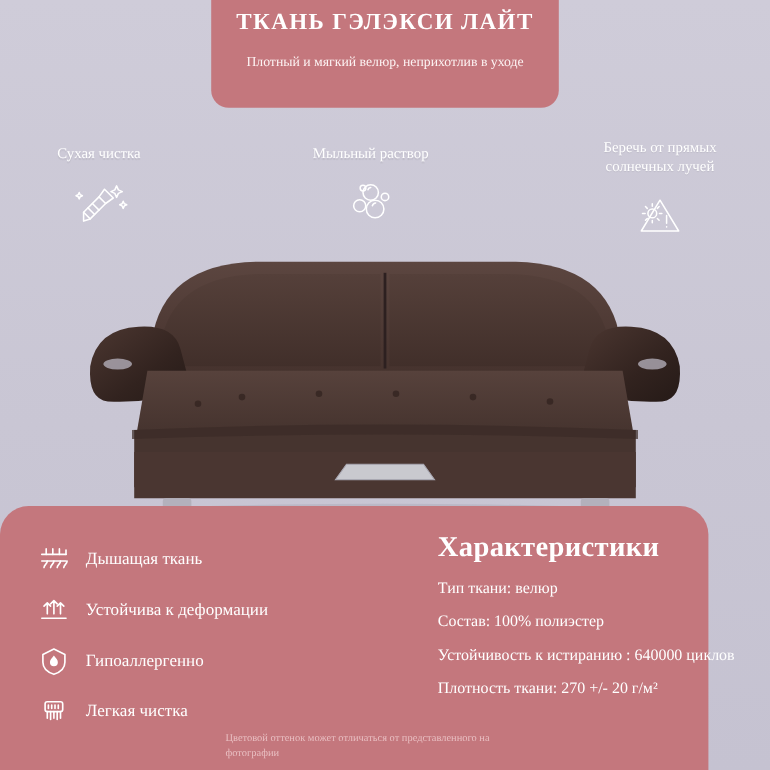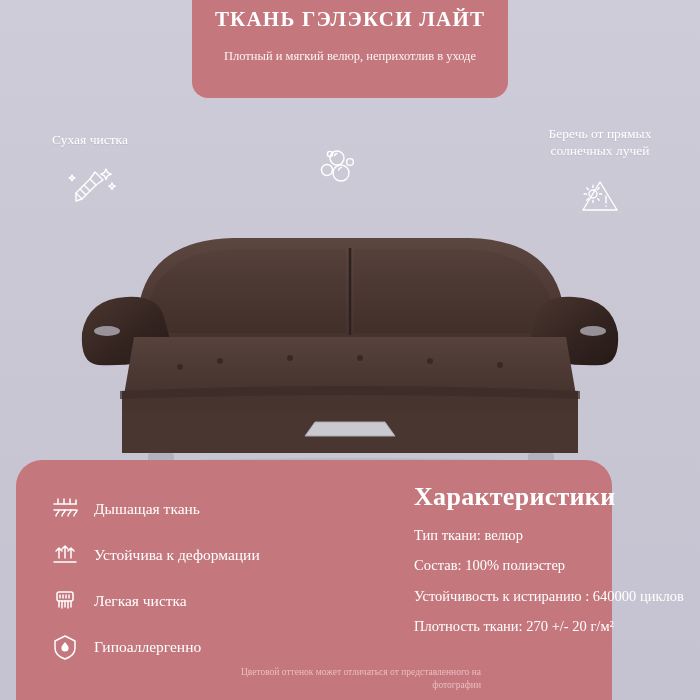--- a/index.html
+++ b/index.html
@@ -62,21 +62,21 @@
   }
   .care-1{left:-5px;top:0;}
   .care-2{left:242px;top:0;}
   .care-3{left:495px;top:-6px;width:210px;}
   
   .sofa-wrap{
     position:absolute;left:60px;top:215px;width:580px;height:265px;
   }
   
   .bottom{
-    position:absolute;left:16px;bottom:0;width:596px;height:240px;
+    position:absolute;left:0;bottom:0;width:644px;height:240px;
     background:#c4777d;
     border-radius:26px 26px 0 0;
     color:#fff;
   }
   .bottom .left{
     position:absolute;left:28px;top:26px;width:330px;
   }
   .feat{
     display:flex;align-items:center;
     height:46px;
@@ -102,21 +102,21 @@
   .spec{
     font-size:14.5px;
     line-height:1.34;
     margin-bottom:11px;
     color:#fff;
   }
   .disclaimer{
     position:absolute;
     left:205px;bottom:8px;
     width:260px;
-    text-align:right;
+    text-align:left;
     font-size:9.5px;
     line-height:1.35;
     color:#e9bfc2;
   }
 </style>
 </head>
 <body>
 
 <div class="page">
 
@@ -137,20 +137,21 @@
           <path d="M28 20 L33 13 L41 21 L34 26"></path>
           <path d="M18 30 L24 36 M22 26 L28 32"></path>
           <path d="M44 10 l1.6 3.6 3.6 1.6 -3.6 1.6 -1.6 3.6 -1.6 -3.6 -3.6 -1.6 3.6 -1.6 z"></path>
           <path d="M50 24 l1 2.2 2.2 1 -2.2 1 -1 2.2 -1 -2.2 -2.2 -1 2.2 -1 z"></path>
           <path d="M10 16 l.9 2 2 .9 -2 .9 -.9 2 -.9 -2 -2 -.9 2 -.9 z"></path>
         </svg>
       </div>
     </div>
 
     <div class="care care-2">
+      <div class="ttl">Мыльный раствор</div>
       <div class="ico">
         <svg width="56" height="48" viewBox="0 0 56 48" fill="none" stroke="#ffffff" stroke-width="1.4">
           <circle cx="28" cy="16" r="7"></circle>
           <circle cx="18" cy="28" r="5.5"></circle>
           <circle cx="32" cy="31" r="8"></circle>
           <circle cx="41" cy="20" r="3.4"></circle>
           <circle cx="21" cy="12" r="2.6"></circle>
           <path d="M25.5 13.5a3 3 0 0 1 2.5-2" stroke-linecap="round"></path>
           <path d="M29.5 28a3.5 3.5 0 0 1 3-2.5" stroke-linecap="round"></path>
         </svg>
@@ -249,37 +250,37 @@
             <path d="M9 17V7 M9 7l-3 3 M9 7l3 3"></path>
             <path d="M15 17V5 M15 5l-3 3 M15 5l3 3"></path>
             <path d="M21 17V7 M21 7l-3 3 M21 7l3 3"></path>
           </svg>
         </div>
         <div class="flabel">Устойчива  к деформации</div>
       </div>
 
       <div class="feat">
         <div class="ficon">
+          <svg width="30" height="28" viewBox="0 0 30 28" fill="none" stroke="#fff" stroke-width="1.5" stroke-linejoin="round">
+            <path d="M15 3l10 5v7c0 6-4 9-10 11C9 24 5 21 5 15V8z"></path>
+            <path d="M15 9c2 2.6 3.6 4 3.6 6A3.6 3.6 0 0 1 15 18.6 3.6 3.6 0 0 1 11.4 15c0-2 1.6-3.4 3.6-6z" fill="#fff" stroke="none"></path>
+          </svg>
+        </div>
+        <div class="flabel">Гипоаллергенно</div>
+      </div>
+
+      <div class="feat">
+        <div class="ficon">
           <svg width="30" height="28" viewBox="0 0 30 28" fill="none" stroke="#fff" stroke-width="1.5" stroke-linecap="round" stroke-linejoin="round">
             <rect x="7" y="5" width="16" height="9" rx="2"></rect>
             <path d="M10 8v3 M13 8v3 M16 8v3 M19 8v3"></path>
             <path d="M9 14v6 M12 14v7 M15 14v6 M18 14v7 M21 14v6"></path>
           </svg>
         </div>
         <div class="flabel">Легкая чистка</div>
-      </div>
-
-      <div class="feat">
-        <div class="ficon">
-          <svg width="30" height="28" viewBox="0 0 30 28" fill="none" stroke="#fff" stroke-width="1.5" stroke-linejoin="round">
-            <path d="M15 3l10 5v7c0 6-4 9-10 11C9 24 5 21 5 15V8z"></path>
-            <path d="M15 9c2 2.6 3.6 4 3.6 6A3.6 3.6 0 0 1 15 18.6 3.6 3.6 0 0 1 11.4 15c0-2 1.6-3.4 3.6-6z" fill="#fff" stroke="none"></path>
-          </svg>
-        </div>
-        <div class="flabel">Гипоаллергенно</div>
       </div>
     </div>
 
     <div class="right">
       <h2>Характеристики</h2>
       <div class="spec">Тип ткани: велюр</div>
       <div class="spec">Состав: 100% полиэстер</div>
       <div class="spec">Устойчивость к истиранию : 640000 циклов</div>
       <div class="spec">Плотность ткани: 270 +/- 20 г/м²</div>
     </div>

